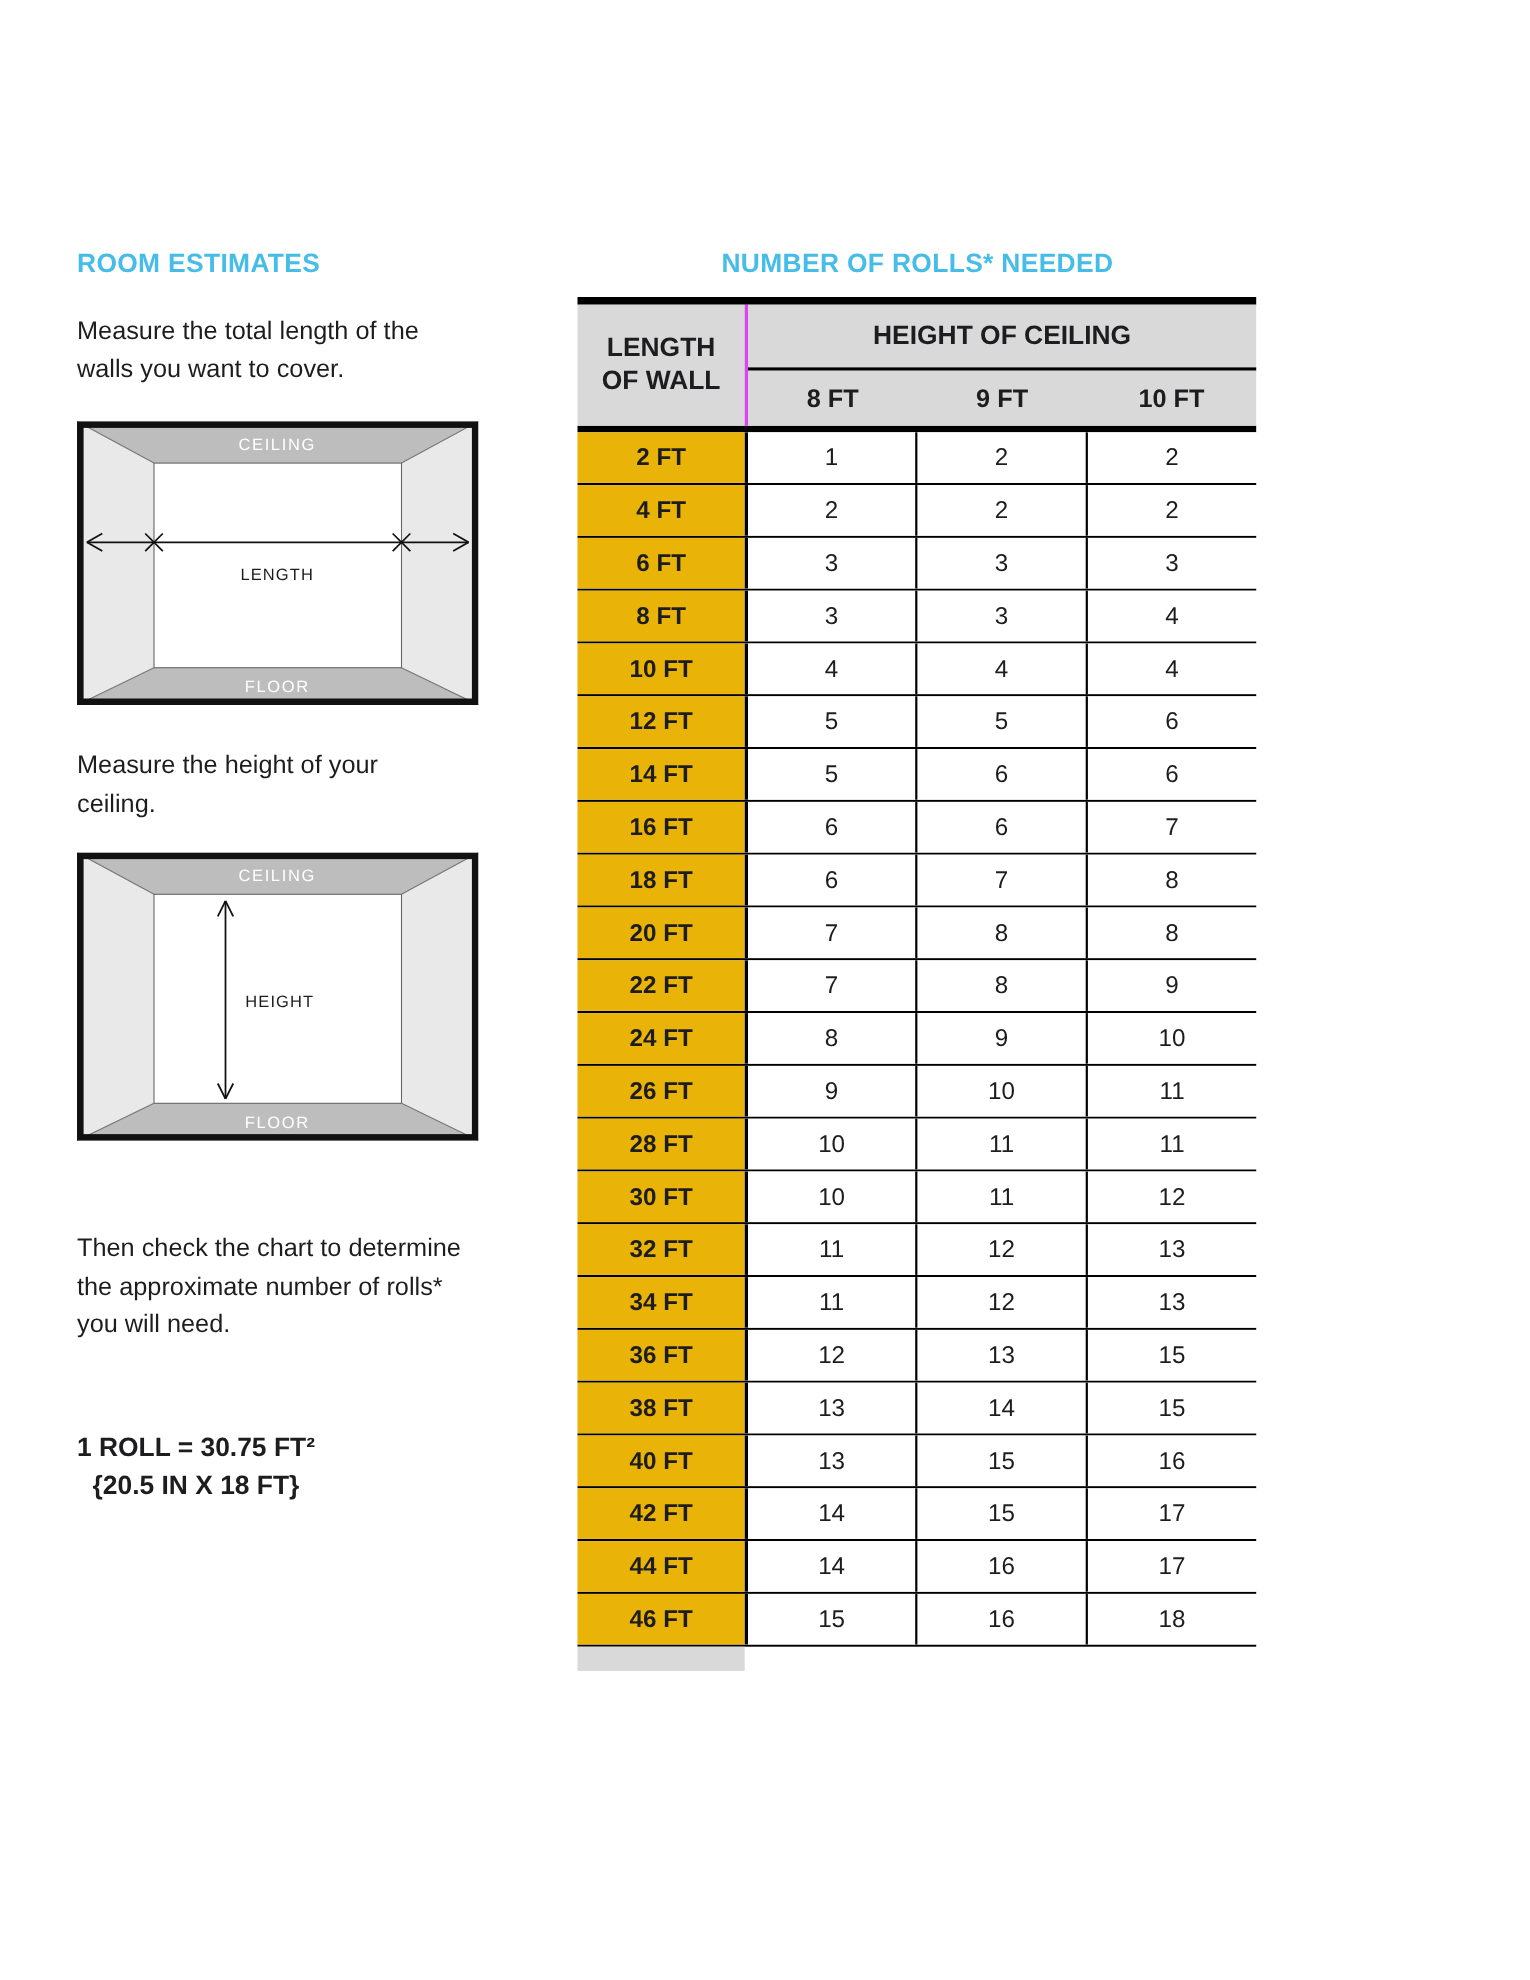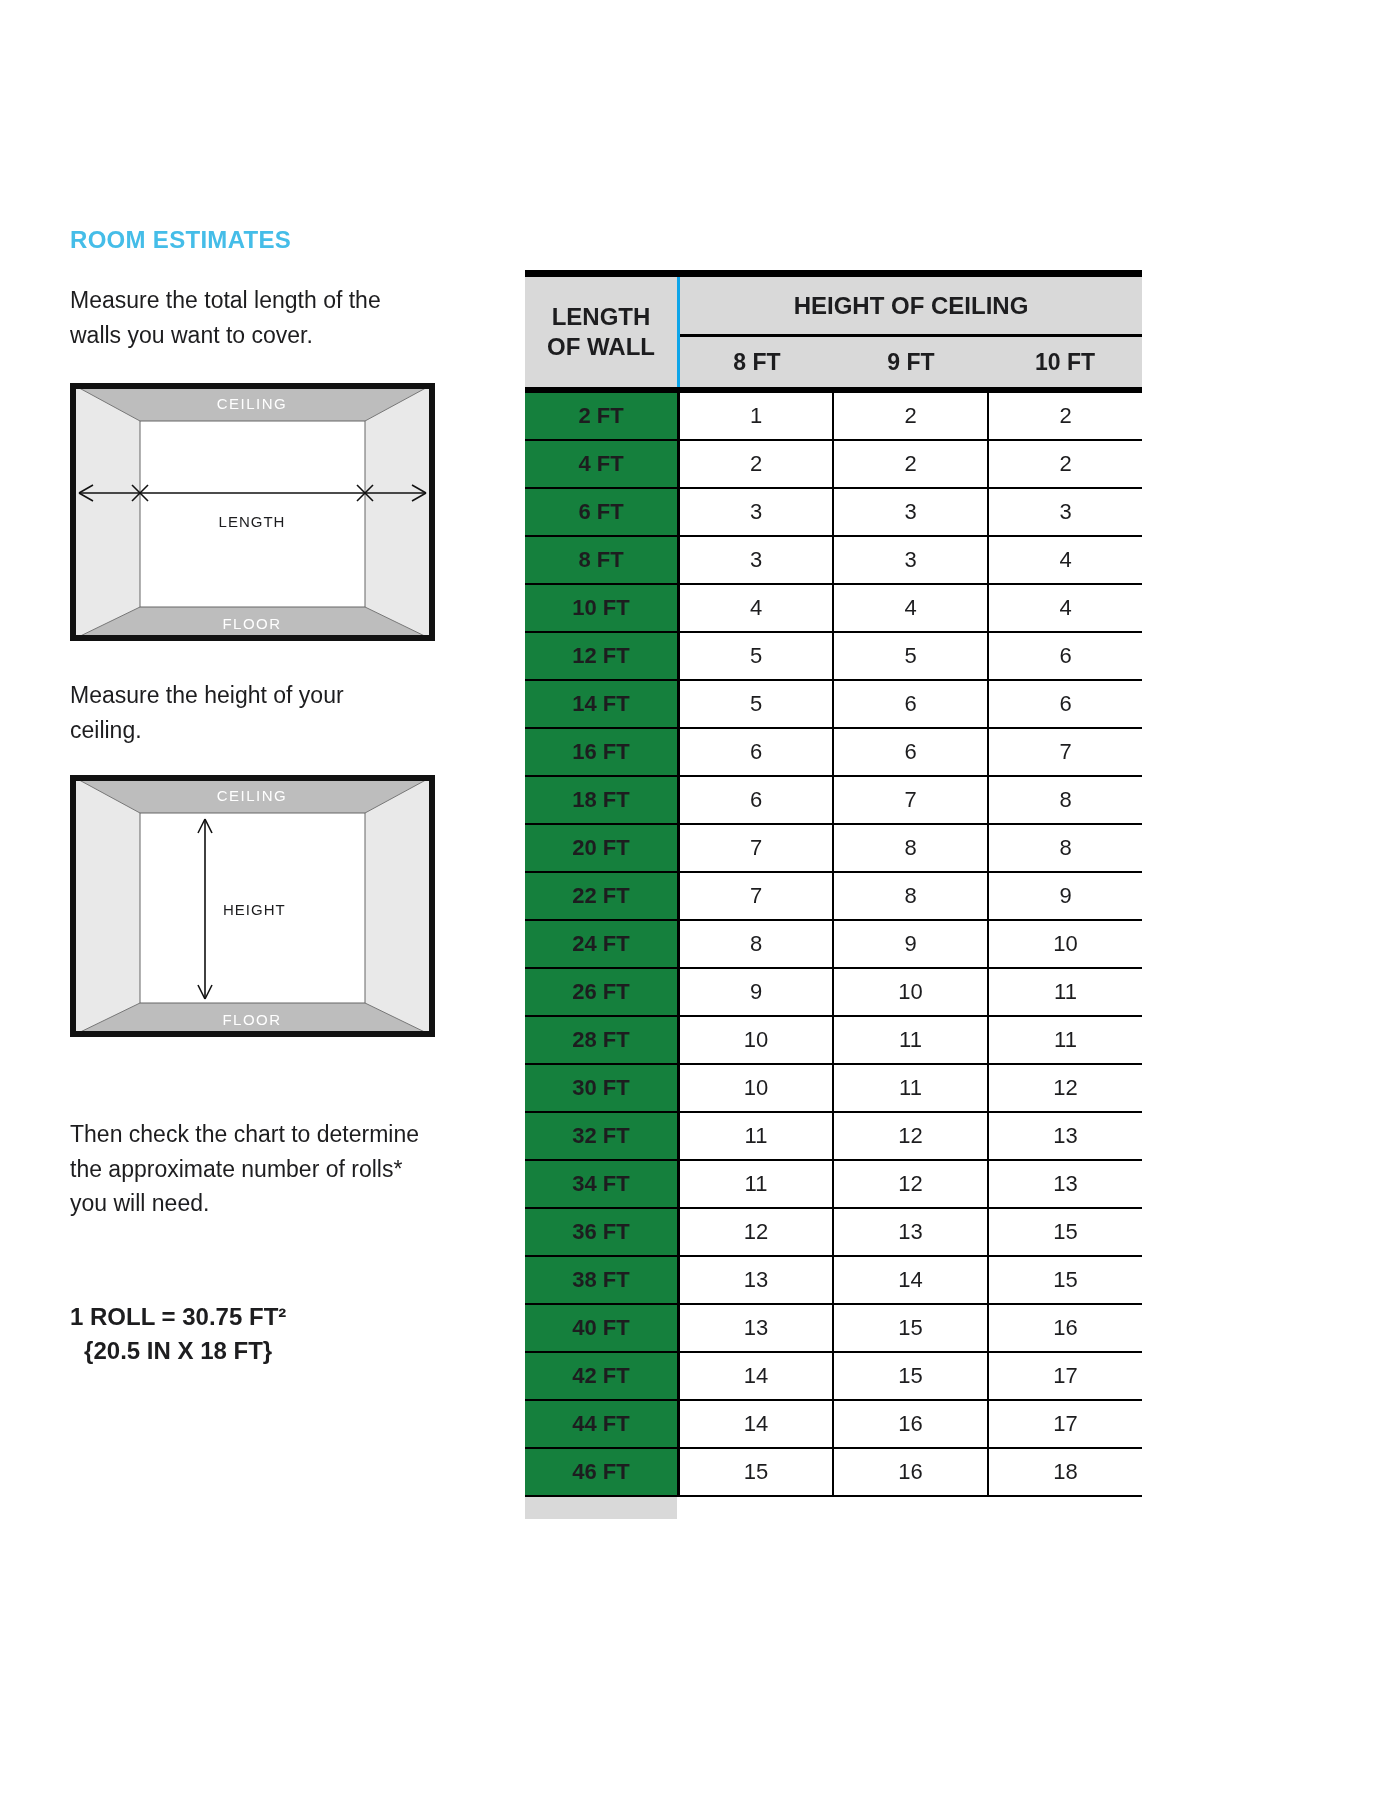--- a/index.html
+++ b/index.html
@@ -49,33 +49,33 @@
 
   
   .rolls-table { position:absolute; left:525px; top:270px; width:617px; }
   .t-topbar { height:7px; background:#000; }
   .t-header { display:flex; }
   .t-corner {
     width:152px; background:#D9D9D9;
     display:flex; flex-direction:column; align-items:center; justify-content:center;
     font-size:24px; font-weight:bold; line-height:1.25;
   }
-  .t-right { flex:1; border-left:3px solid #0ea5e9; display:flex; flex-direction:column;text-align:center; }
+  .t-right { flex:1; border-left:3px solid #d946ef; display:flex; flex-direction:column;text-align:center; }
   .t-group {
     height:60px; background:#D9D9D9; border-bottom:3px solid #000;
     display:flex; align-items:center; justify-content:center;
     font-size:24px; font-weight:bold;
   }
   .t-sub { display:flex; height:50px; background:#D9D9D9; }
   .t-subcell { flex:1; display:flex; align-items:center; justify-content:center;
     font-size:23px; font-weight:bold; }
   .t-thickline { height:6px; background:#000; }
   .t-row { display:flex; height:48px; border-bottom:2px solid #000; }
   .t-label {
-    width:152px; background:#15803d;
+    width:152px; background:#eab308;
     display:flex; align-items:center; justify-content:center;
     font-size:22px; font-weight:bold;
   }
   .t-cell {
     width:155px; border-left:2px solid #000; background:#fff;
     display:flex; align-items:center; justify-content:center;
     font-size:22px;
   }
   .t-cell.first { border-left-width:3px; }
   .t-stub { width:152px; height:22px; background:#D9D9D9; }
@@ -149,20 +149,21 @@
   </div>
 
   <p class="para para3">Then check the chart to determine the approximate number of rolls* you will need.</p>
 
 
   <div class="roll-spec">
     <span>1 ROLL = 30.75 FT²</span>
     <span>{20.5 IN X 18 FT}</span>
   </div>
 
+  <h2 class="section-heading heading-right">NUMBER OF ROLLS* NEEDED</h2>
 
   <div class="rolls-table">
     <div class="t-topbar"></div>
 
     <div class="t-header">
       <div class="t-corner">
         <span>LENGTH</span>
         <span>OF WALL</span>
       </div>
       <div class="t-right">

